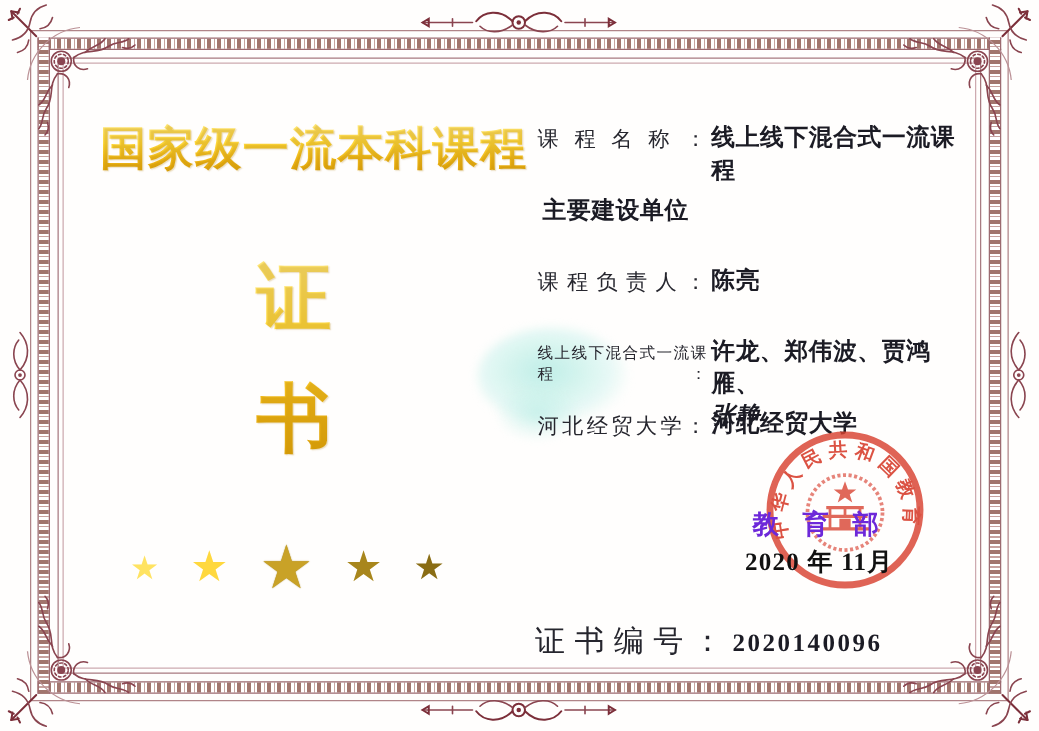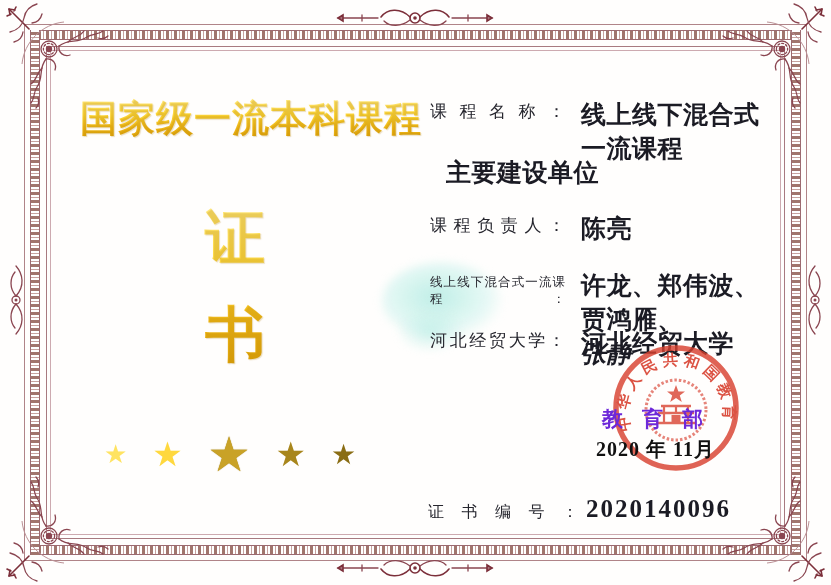--- a/index.html
+++ b/index.html
@@ -47,37 +47,37 @@
   .star.s3{font-size:48px;color:#c9a227;text-shadow:0 0 1px #9a7a12;}
   .star.s4{font-size:34px;color:#a8861c;}
   .star.s5{font-size:28px;color:#8a6d14;}
   
   .fields{position:absolute;left:430px;top:98px;width:350px;}
   .frow{position:absolute;left:0;display:flex;align-items:flex-start;}
   .frow.r1{top:0}.frow.r2{top:58px}.frow.r3{top:114px}.frow.r4{top:171px}.frow.r5{top:229px}
   .flabel{display:inline-block;width:135px;flex:0 0 135px;font-size:17px;color:#26262e;
     text-align:justify;text-align-last:justify;padding-top:2px;}
   .frow.r4 .flabel{font-size:12.5px;padding-top:5px;}
-  .fvalue{font-size:25px;font-weight:bold;letter-spacing:0.5px;padding-left:4px;line-height:1.35;margin-left:12px;}
+  .fvalue{font-size:19px;font-weight:bold;letter-spacing:0.5px;padding-left:4px;line-height:1.35;}
   .fvalue .v2{display:block;font-style:italic;}
   
   .watermark{position:absolute;left:382px;top:262px;width:120px;height:78px;border-radius:50%;
     background:radial-gradient(ellipse at 45% 45%,rgba(180,235,226,0.85),rgba(200,242,236,0.45) 55%,rgba(255,255,255,0) 75%);
     filter:blur(4px);pointer-events:none;}
   .watermark2{position:absolute;left:395px;top:308px;width:70px;height:46px;border-radius:50%;
     background:radial-gradient(ellipse,rgba(188,238,230,0.7),rgba(255,255,255,0) 70%);filter:blur(3px);pointer-events:none;}
   
   .seal{position:absolute;left:596px;top:330px;width:160px;height:160px;opacity:0.9;}
   .issuer{position:absolute;left:602px;top:405px;font-size:21px;font-weight:bold;color:#6d28d9;
     letter-spacing:19px;white-space:nowrap;}
   .issue-date{position:absolute;left:596px;top:436px;font-size:20px;font-weight:bold;color:#111;letter-spacing:1px;white-space:nowrap;}
   
   .certno{position:absolute;left:428px;top:495px;display:flex;align-items:baseline;}
-  .certno .flabel{width:150px;flex:0 0 150px;font-size:16px;}
-  .certno .num{font-size:25px;font-weight:bold;letter-spacing:2px;padding-left:8px;text-align:center;}
+  .certno .flabel{width:150px;flex:0 0 150px;font-size:24px;}
+  .certno .num{font-size:20px;font-weight:bold;letter-spacing:2px;padding-left:8px;text-align:center;}
   svg .orn{stroke:#8a4550;fill:none;stroke-width:1.3;stroke-linecap:round;}
   svg .orn2{stroke:#7c2f3a;fill:none;stroke-width:1.6;stroke-linecap:round;}
   svg .ornlight{stroke:#bb9196;fill:none;stroke-width:1;}
 </style>
 </head>
 <body>
 
 <div class="stage">
 
   <div class="outer-line"></div>

